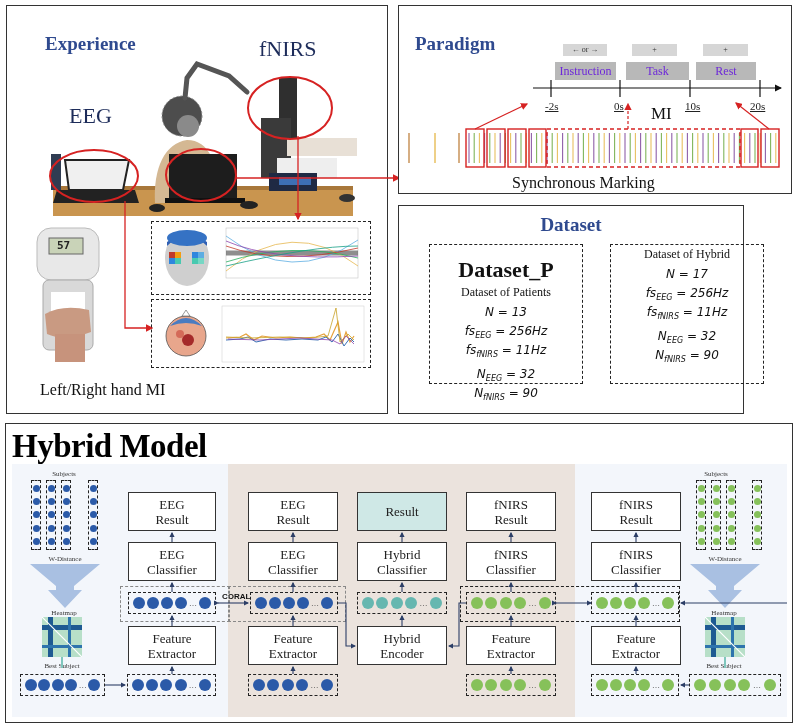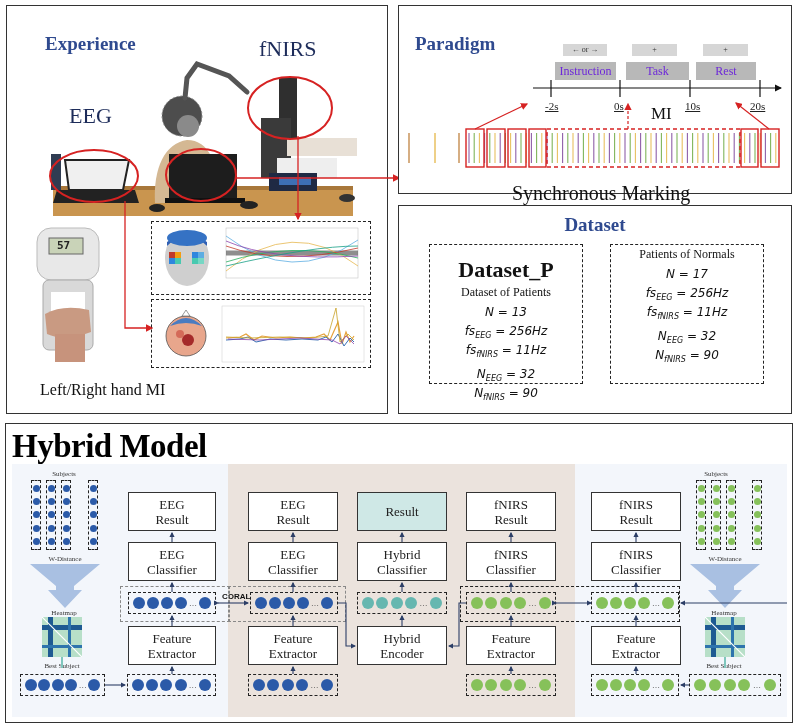--- a/index.html
+++ b/index.html
@@ -240,38 +240,38 @@
     <rect x="148" y="123" width="193" height="38" fill="none" stroke="#d62222" stroke-width="1.4" stroke-dasharray="4 3"></rect>
     <rect x="342" y="123" width="17" height="38" fill="none" stroke="#d62222" stroke-width="1.4"></rect>
     <rect x="362" y="123" width="18" height="38" fill="none" stroke="#d62222" stroke-width="1.4"></rect>
   </svg>
 
   <div class="tick-lbl" style="left:146px;top:94px;">-2s</div>
   <div class="tick-lbl" style="left:215px;top:94px;">0s</div>
   <div class="tick-lbl" style="left:286px;top:94px;">10s</div>
   <div class="tick-lbl" style="left:351px;top:94px;">20s</div>
   <div class="abs ser" style="left:252px;top:98px;font-size:17px;">MI</div>
-  <div class="abs ser" style="left:113px;top:176px;font-size:20px;">Synchronous Marking</div>
+  <div class="abs ser" style="left:113px;top:168px;font-size:16px;">Synchronous Marking</div>
 </div>
 
-<div class="panel" style="left:398px;top:205px;width:394px;height:209px;">
+<div class="panel" style="left:398px;top:205px;width:346px;height:209px;">
   <div class="abs blue-title" style="left:0;width:100%;text-align:center;top:8px;">Dataset</div>
 
   <div class="ds-box dash" style="left:30px;">
     <div class="ds-title">Dataset_P</div>
     <div class="ds-sub">Dataset of Patients</div>
     <div class="ds-math" style="margin-top:5px;">N = 13</div>
     <div class="ds-math" style="margin-top:4px;"><span>fs</span><sub>EEG</sub> = <span>256Hz</span></div>
     <div class="ds-math"><span>fs</span><sub>fNIRS</sub> = <span>11Hz</span></div>
     <div class="ds-math" style="margin-top:4px;"><span>N</span><sub>EEG</sub> = <span>32</span></div>
     <div class="ds-math"><span>N</span><sub>fNIRS</sub> = <span>90</span></div>
   </div>
 
   <div class="ds-box dash" style="left:211px;">
-    <div class="ds-sub">Patients of Normals</div>
+    <div class="ds-sub">Dataset of Hybrid</div>
     <div class="ds-math" style="margin-top:5px;">N = 17</div>
     <div class="ds-math" style="margin-top:4px;"><span>fs</span><sub>EEG</sub> = <span>256Hz</span></div>
     <div class="ds-math"><span>fs</span><sub>fNIRS</sub> = <span>11Hz</span></div>
     <div class="ds-math" style="margin-top:4px;"><span>N</span><sub>EEG</sub> = <span>32</span></div>
     <div class="ds-math"><span>N</span><sub>fNIRS</sub> = <span>90</span></div>
   </div>
 </div>
 
 <div class="panel" style="left:5px;top:423px;width:788px;height:300px;">
   <div class="abs ser" style="left:6px;top:4px;font-size:33px;font-weight:bold;color:#000;letter-spacing:-0.5px;">Hybrid Model</div>

